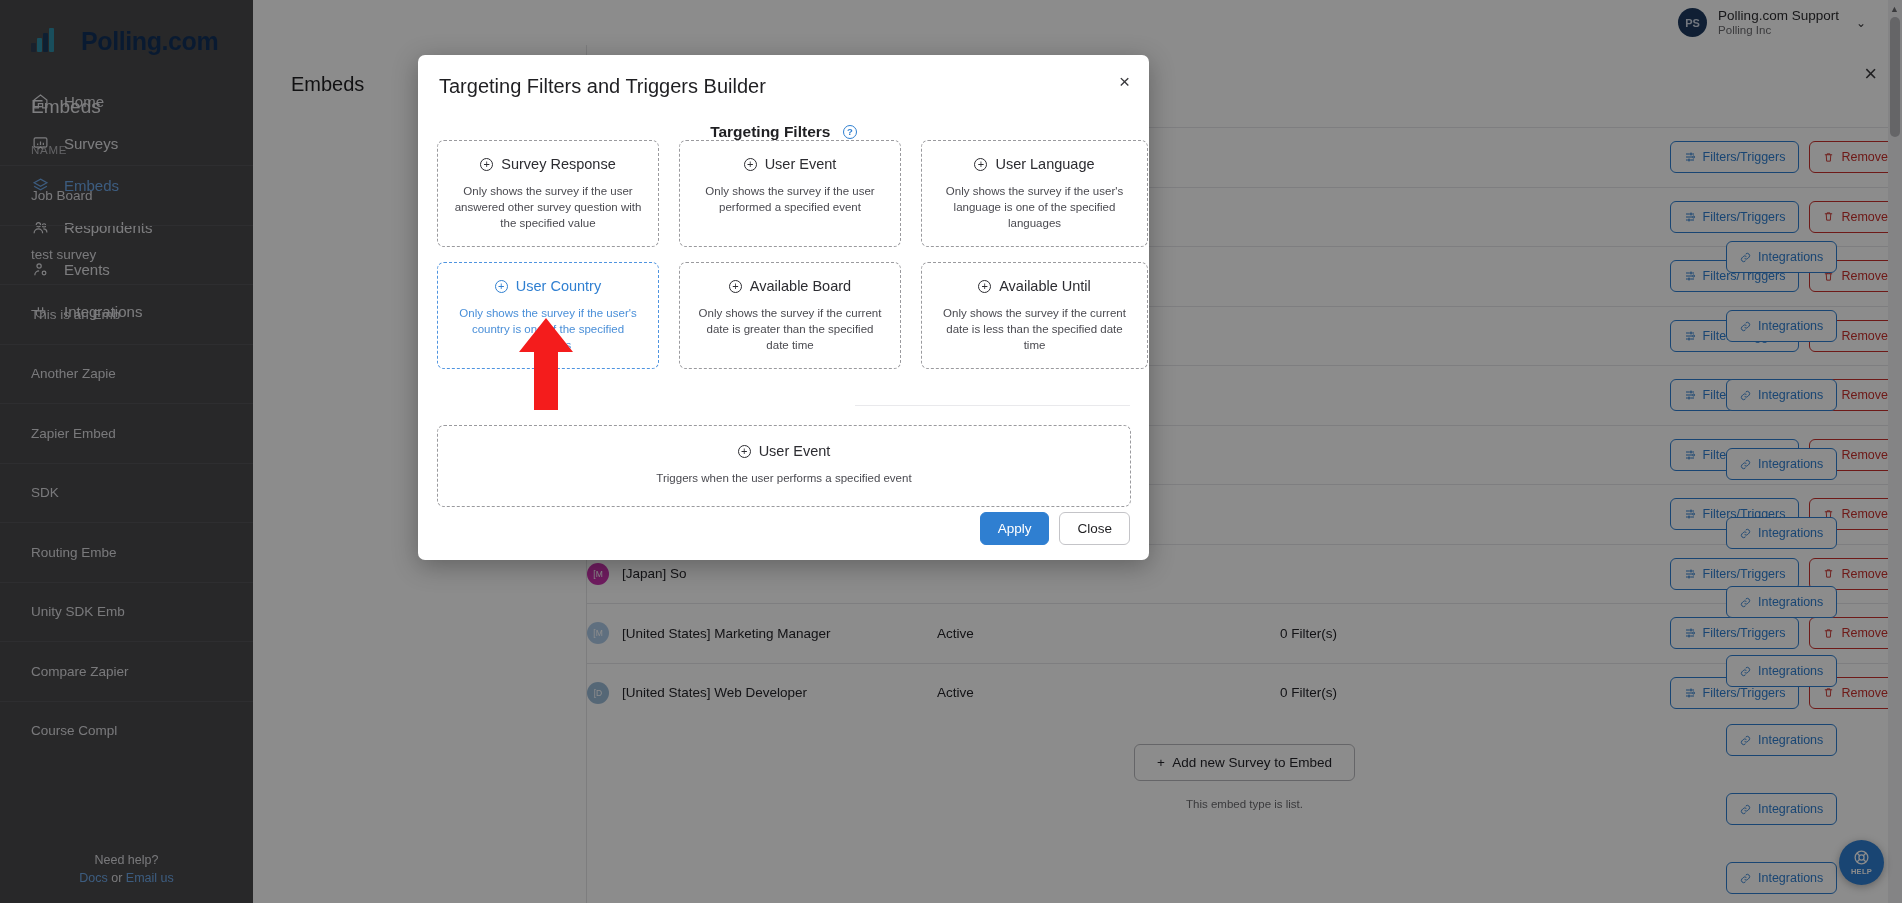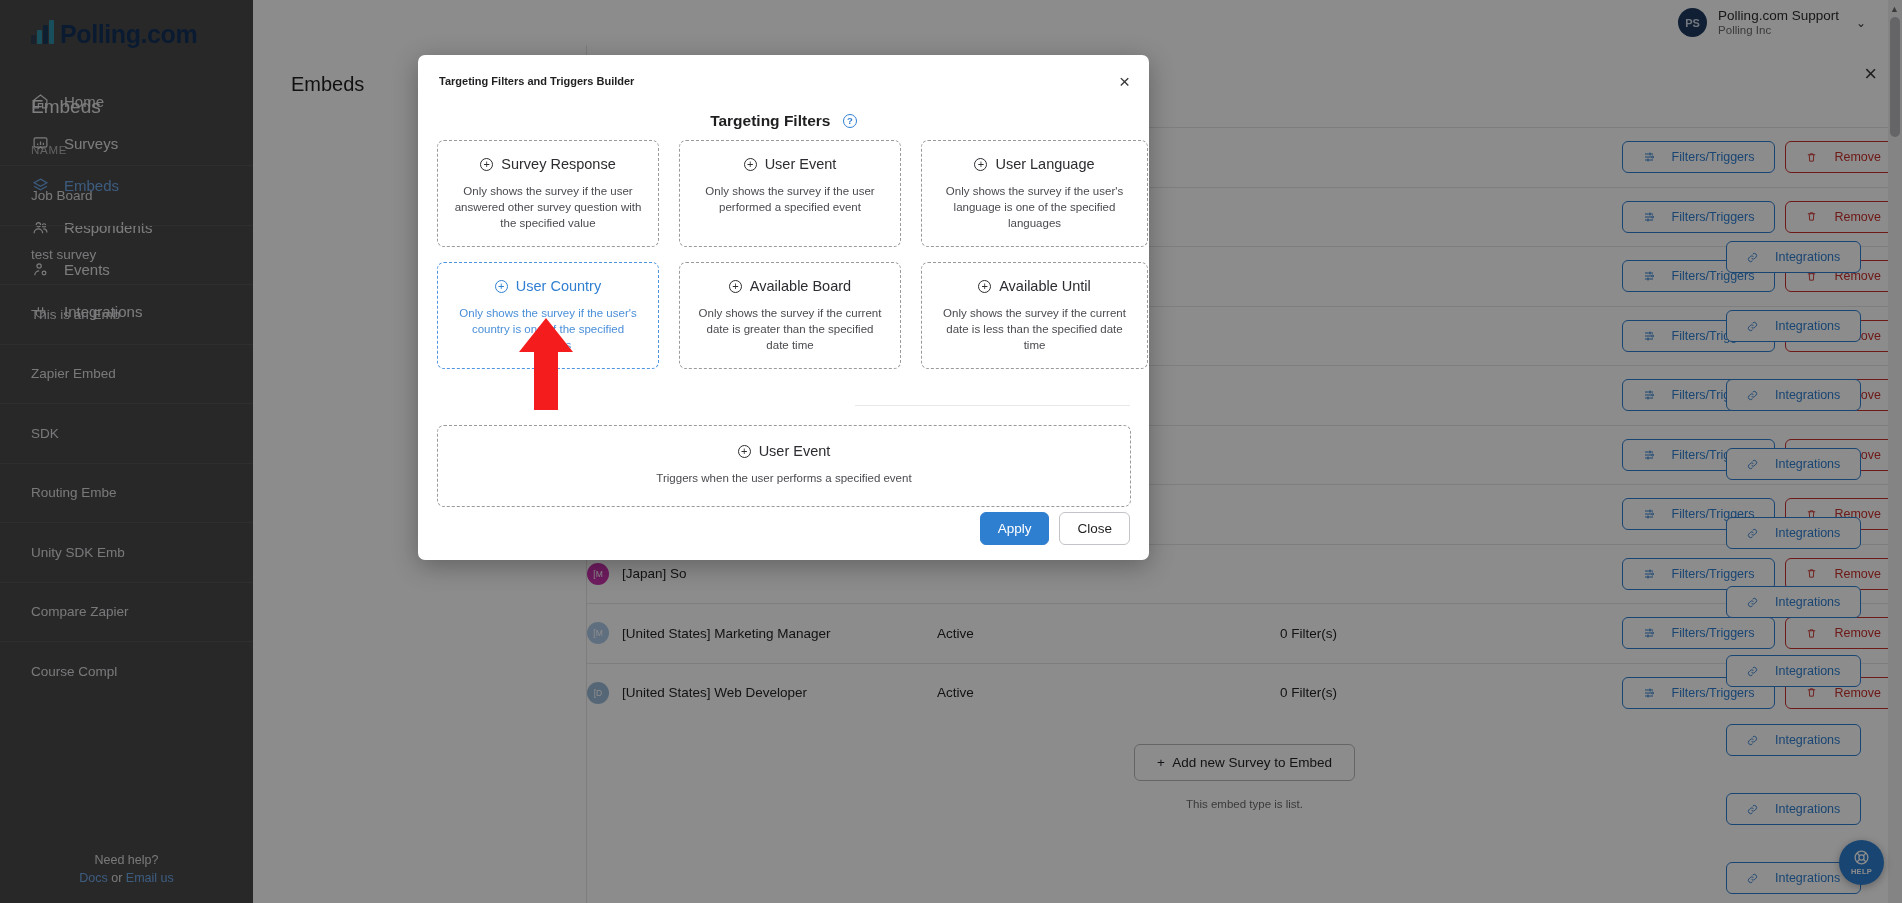--- a/index.html
+++ b/index.html
@@ -11,21 +11,21 @@
     -webkit-font-smoothing: antialiased;
   }
 
   
   #app { position: absolute; inset: 0; display: flex; }
 
   .sidebar {
     width: 253px; height: 903px; background: #4a4a4c;
     flex: 0 0 253px; position: relative; color: #d8d8db;
   }
-  .brand { display: flex; gap: 3px; padding: 20px 0 0 31px; height: 62px; }
+  .brand { display: flex; align-items: center; gap: 24px; padding: 20px 0 0 31px; height: 62px; }
   .brand-mark { width: 26px; height: 26px; position: relative; flex: 0 0 26px; }
   .brand-mark i { position: absolute; bottom: 2px; background: #1b3a5c; border-radius: 1px; display:block;}
   .brand-mark i:nth-child(1){ left:0;  width:5px; height:9px;  background:#2e3c52;}
   .brand-mark i:nth-child(2){ left:6px; width:5px; height:14px; background:#2f8fa8;}
   .brand-mark i:nth-child(3){ left:12px;width:5px; height:19px; background:#1b3a5c;}
   .brand-mark i:nth-child(4){ left:18px;width:5px; height:24px; background:#2f8fa8;}
   .brand-text { font-size: 25px; font-weight: bold; color: #12315a; letter-spacing: -.4px; }
 
   .nav { margin-top: 23px; }
   .nav-item {
@@ -85,22 +85,22 @@
     display: flex; align-items: center; height: 59.5px;
     border-top: 1px solid #e6e6e9; font-size: 13.5px; color: #25252a;
   }
   .tbl-av { width: 22px; height: 22px; border-radius: 50%; color: #fff; font-size: 8.5px;
             display: flex; align-items: center; justify-content: center; flex: 0 0 22px; margin-right: 13px; }
   .c-name { width: 350px; white-space: nowrap; overflow: hidden; }
   .c-status { width: 140px; }
   .c-filters { width: 260px; text-align: right; }
   .c-actions { display: flex; gap: 10px; margin-left: auto; padding-right: 0; }
   .btn-ft, .btn-rm, .btn-int {
-    display: flex; align-items: center; gap: 17px; border-radius: 6px;
-    font-size: 12.5px; padding: 8px 20px; background: #fff; cursor: pointer;
+    display: flex; align-items: center; gap: 7px; border-radius: 6px;
+    font-size: 12.5px; padding: 8px 13px; background: #fff; cursor: pointer;
     font-family: "Liberation Sans", sans-serif; white-space: nowrap;
   }
   .btn-ft  { border: 1px solid #2f7fd1; color: #2f7fd1; }
   .btn-rm  { border: 1px solid #c9302c; color: #c9302c; }
   .btn-int { border: 1px solid #2f7fd1; color: #2f7fd1; }
   .add-new {
     display: block; margin: 22px auto 0; border: 1px solid #b9b9bd; background: #fff;
     border-radius: 6px; font-size: 13.5px; color: #25252a; padding: 10px 22px; cursor: pointer;
     font-family: "Liberation Sans", sans-serif;
   }
@@ -111,21 +111,21 @@
 
   
   .overlay { position: absolute; inset: 0; background: rgba(0,0,0,0.45); }
 
   
   .modal {
     position: absolute; left: 418px; top: 55px; width: 731px; height: 505px;
     background: #ffffff; border-radius: 7px; box-shadow: 0 6px 26px rgba(0,0,0,.3);
   }
   .modal-head { padding: 20px 24px 0 21px; position: relative; }
-  .modal-title { font-size: 11px; font-weight: bold; color: #1f1f22; }
+  .modal-title { font-size: 20px; font-weight: normal; color: #1f1f22; }
   .modal-x { position: absolute; right: 19px; top: 17px; font-size: 19px; color: #3a3a3d; cursor: pointer; line-height: 1; }
 
   .sec-title-wrap { text-align: center; margin-top: 25px; }
   .sec-title { font-size: 15.5px; font-weight: bold; color: #1f1f22; }
   .q-ico {
     display: inline-flex; width: 14px; height: 14px; border-radius: 50%;
     border: 1.3px solid #2f7fd1; color: #2f7fd1; font-size: 9.5px;
     align-items: center; justify-content: center; margin-left: 8px;
     vertical-align: 2px; cursor: pointer; font-weight: bold;
   }
@@ -261,20 +261,21 @@
         <span>Integrations</span>
       </div>
     </div>
 
     <div class="embeds-panel">
       <div class="embeds-title">Embeds</div>
       <div class="embeds-head">NAME</div>
       <div class="embed-row">Job Board</div>
       <div class="embed-row">test survey</div>
       <div class="embed-row">This is an Emb</div>
+      <div class="embed-row">Another Zapie</div>
       <div class="embed-row">Zapier Embed</div>
       <div class="embed-row">SDK</div>
       <div class="embed-row">Routing Embe</div>
       <div class="embed-row">Unity SDK Emb</div>
       <div class="embed-row">Compare Zapier</div>
       <div class="embed-row">Course Compl</div>
     </div>
 
     <div class="help">
       <div>Need help?</div>

